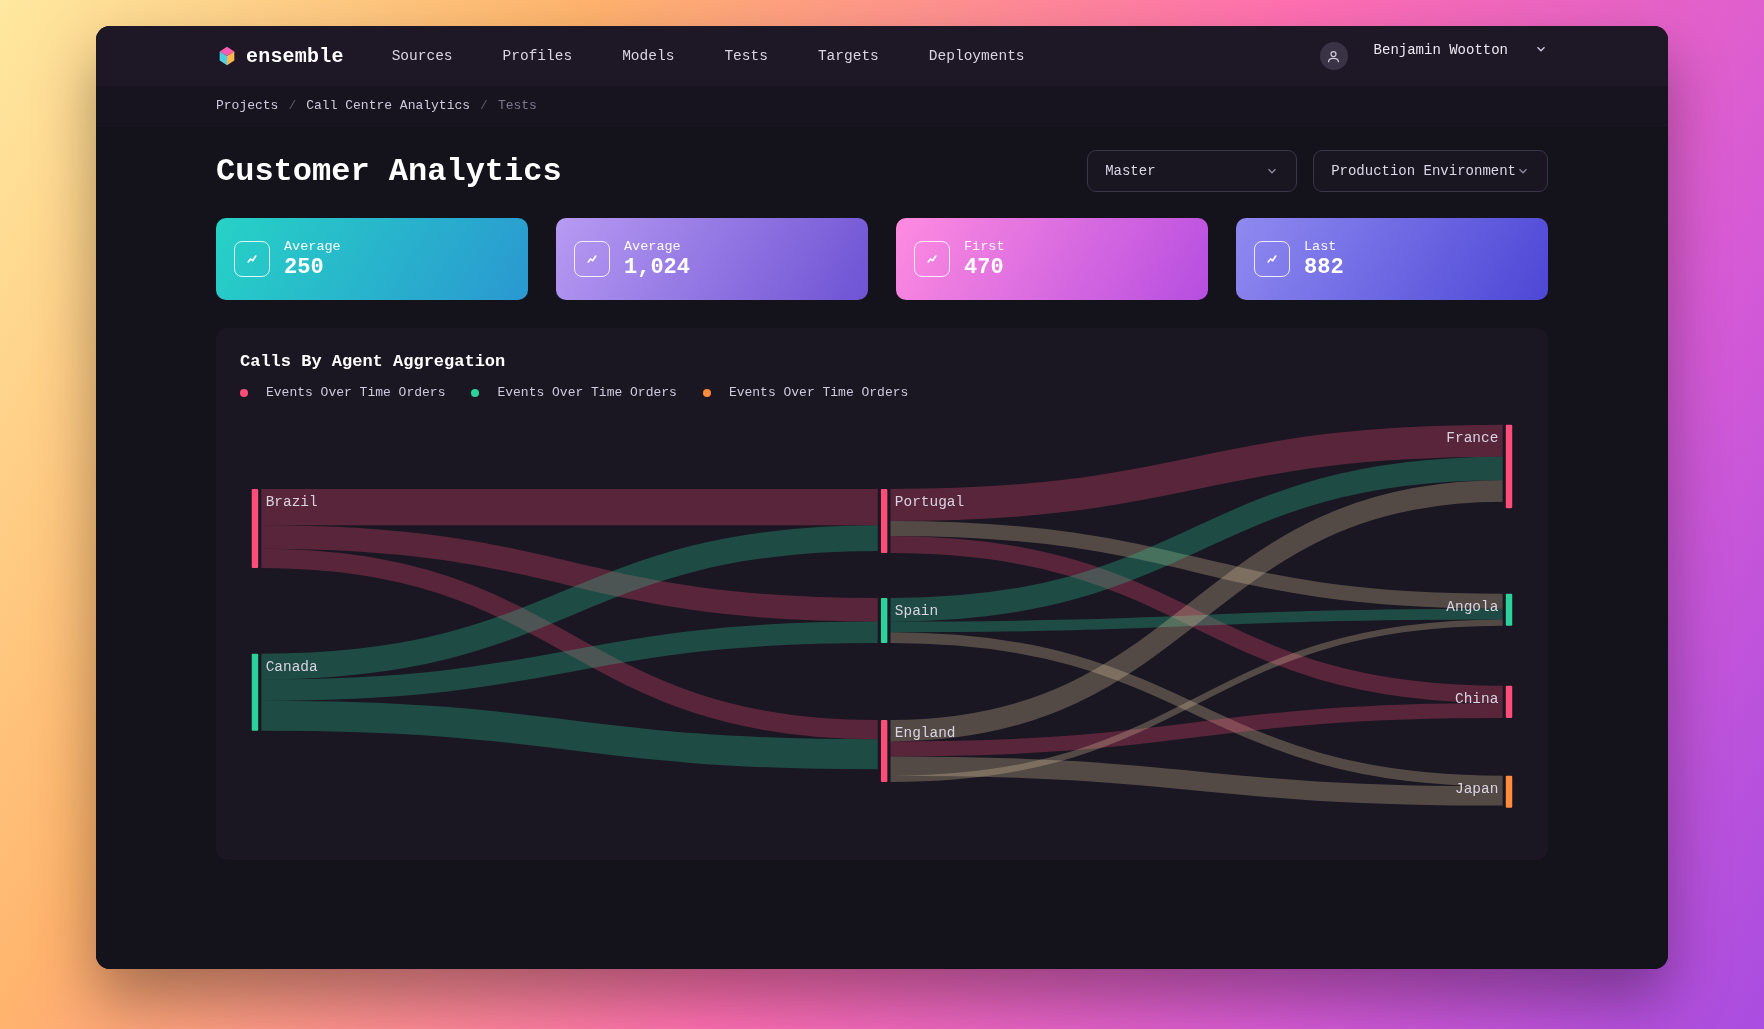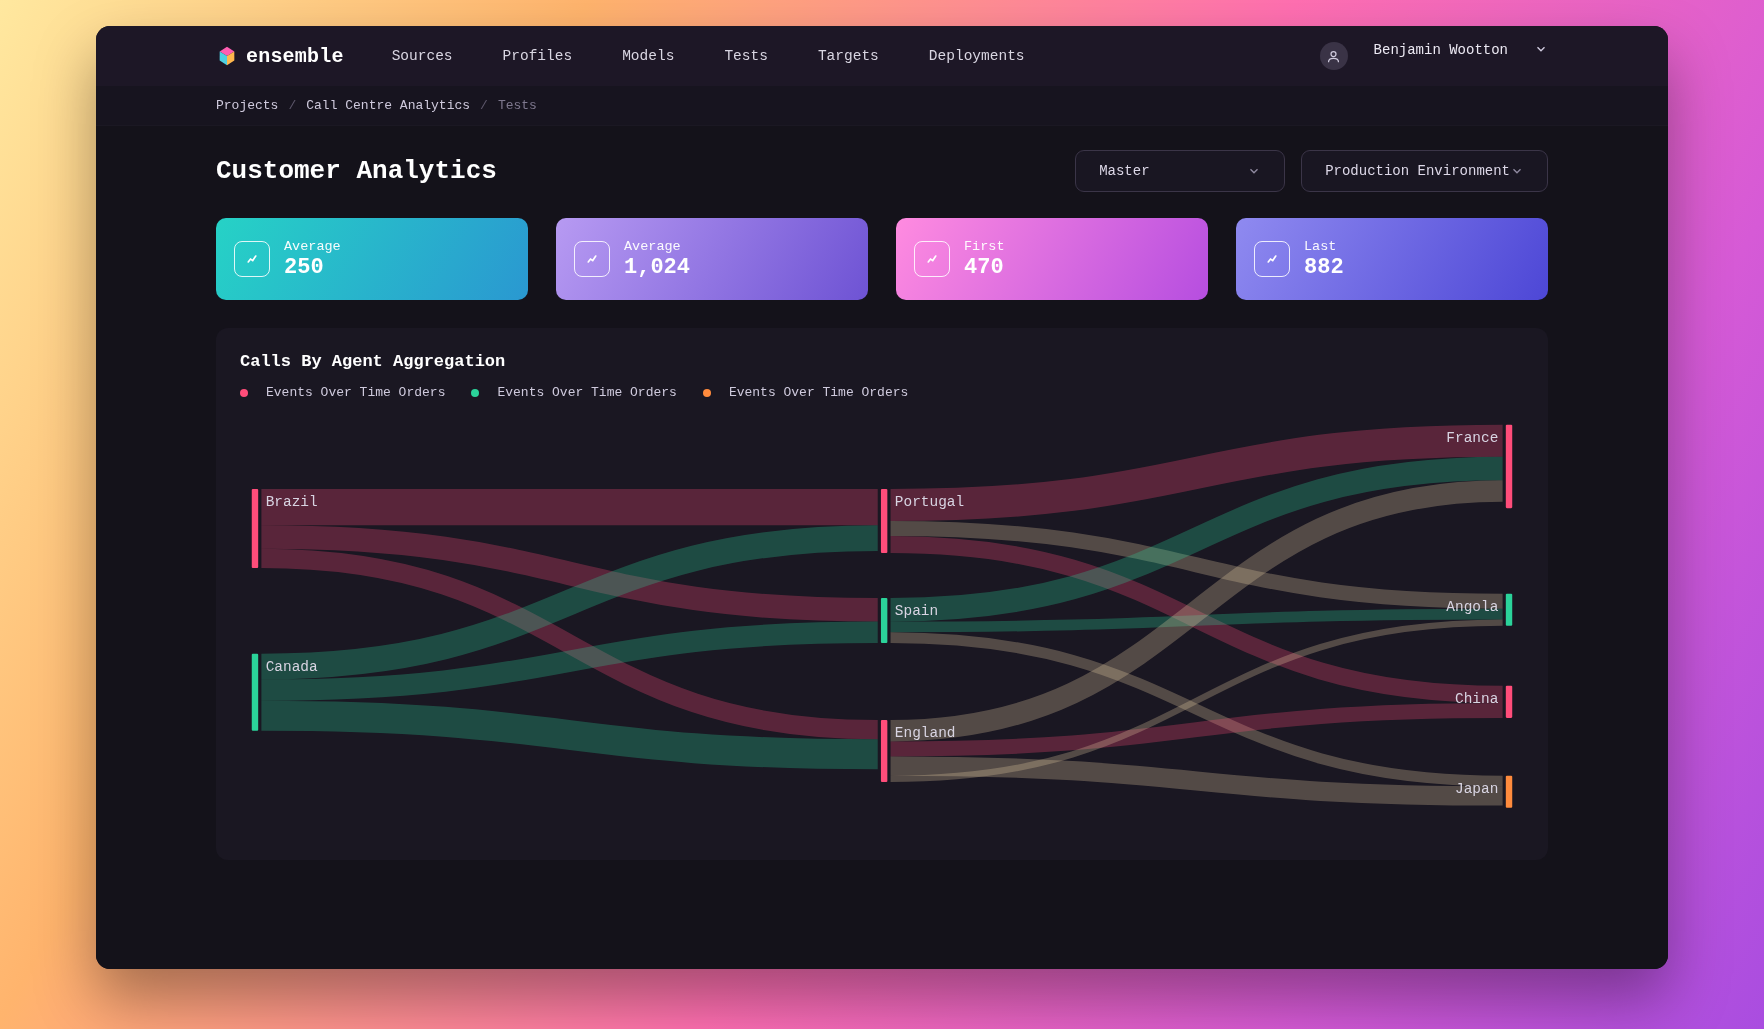--- a/index.html
+++ b/index.html
@@ -53,27 +53,27 @@
   .crumb { color:#cfcadd; cursor:pointer; }
   .crumb.current { color:#7e788e; cursor:default; }
   .crumb-sep { color:#5d576b; }
 
   
   .page { padding: 24px 120px 40px 120px; background:#14121a; flex:1; }
   .page-head {
     display:flex; align-items:center; justify-content:space-between;
     margin-bottom:26px;
   }
-  .page-title { font-size:26px; font-weight:700; color:#fff;text-align:right; }
+  .page-title { font-size:32px; font-weight:700; color:#fff;text-align:right; }
   .selects { display:flex; gap:16px; }
   .select {
     min-width:210px; height:42px;
     border:1px solid #3b3548; border-radius:9px;
     display:flex; align-items:center; justify-content:space-between;
-    padding:0 23px; font-size:14px; color:#ddd8e8;
+    padding:0 17px; font-size:14px; color:#ddd8e8;
     background:#191622; cursor:pointer;
   }
 
   
   .kpis { display:flex; gap:28px; margin-bottom:28px; }
   .kpi {
     flex:1; height:82px; border-radius:10px;
     display:flex; align-items:center; gap:14px;
     padding:0 18px; color:#fff;
   }

